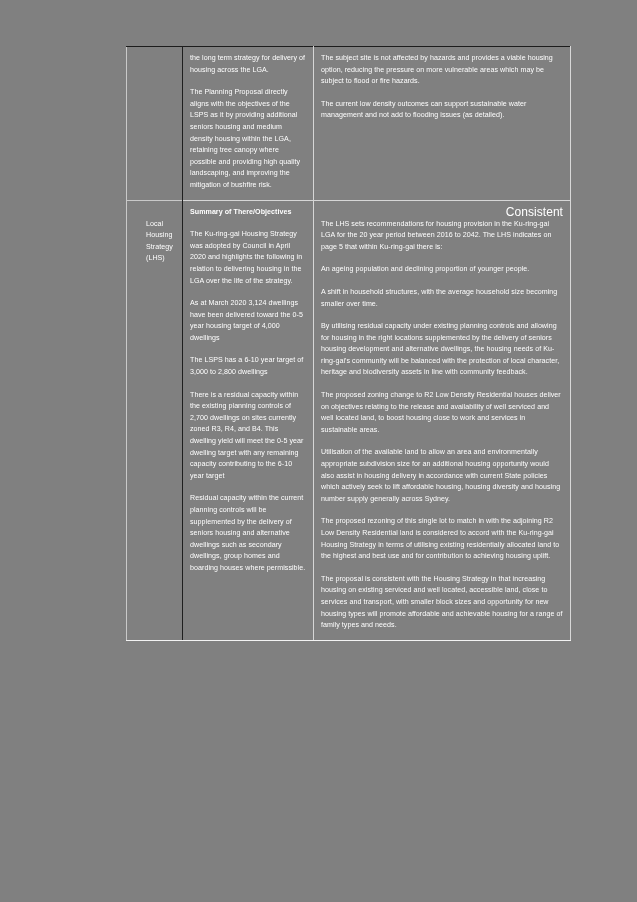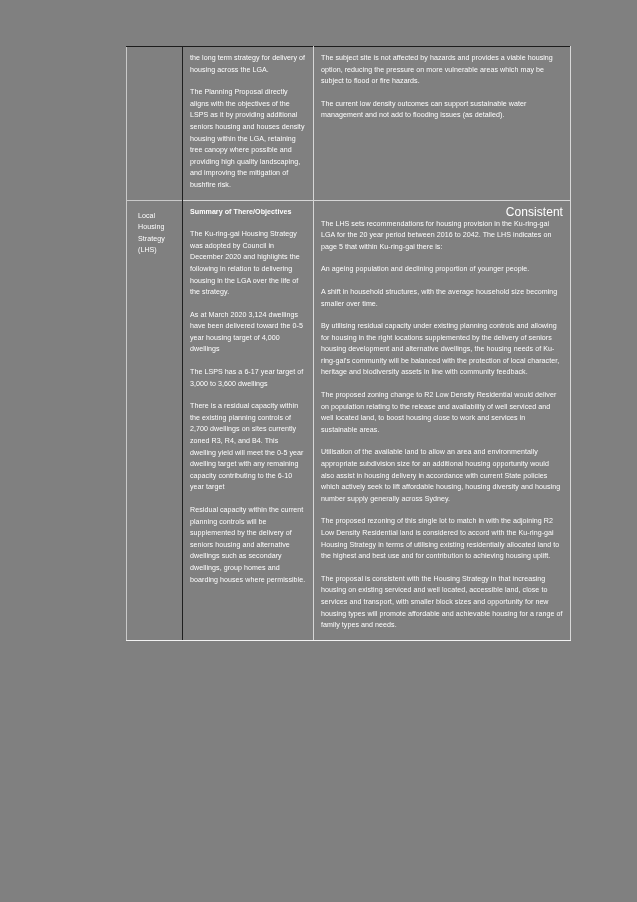--- a/index.html
+++ b/index.html
@@ -78,21 +78,21 @@
   }
   .status {
     font-weight: normal;
     margin: 0 0 1px 0;
     font-size: 12px;
     line-height: 11px;
     text-align: right;
   }
   .rowlabel {
     font-weight: normal;
-    margin: 4px;
+    margin: 12px;
   }
   .page-number {
     position: absolute;
     left: 0;
     top: 869px;
     width: 637px;
     text-align: center;
     color: #ffffff;
     font-size: 7.6px;
     font-family: "Liberation Serif", serif;
@@ -109,47 +109,47 @@
         <col class="c2">
         <col class="c3">
     </colgroup>
     <tbody>
       <tr class="row-top">
         <td class="col-a">
           <p class="rowlabel"></p>
         </td>
         <td class="col-b">
           <p class="para lead">the long term strategy for delivery of housing across the LGA.</p>
-          <p class="para">The Planning Proposal directly aligns with the objectives of the LSPS as it by providing additional seniors housing and houses density housing within the LGA, retaining tree canopy where possible and providing high quality landscaping, and improving the mitigation of bushfire risk.</p>
+          <p class="para">The Planning Proposal directly aligns with the objectives of the LSPS as it by providing additional seniors housing and medium density housing within the LGA, retaining tree canopy where possible and providing high quality landscaping, and improving the mitigation of bushfire risk.</p>
         </td>
         <td class="col-c">
           <p class="para lead">The subject site is not affected by hazards and provides a viable housing option, reducing the pressure on more vulnerable areas which may be subject to flood or fire hazards.</p>
           <p class="para">The current low density outcomes can support sustainable water management and not add to flooding issues (as detailed).</p>
         </td>
       </tr>
 
       <tr class="row-split row-bottom">
         <td class="col-a">
           <p class="rowlabel">Local Housing Strategy (LHS)</p>
         </td>
         <td class="col-b">
           <p class="cell-head">Summary of There/Objectives</p>
-          <p class="para">The Ku-ring-gai Housing Strategy was adopted by Council in December 2020 and highlights the following in relation to delivering housing in the LGA over the life of the strategy.</p>
+          <p class="para">The Ku-ring-gai Housing Strategy was adopted by Council in April 2020 and highlights the following in relation to delivering housing in the LGA over the life of the strategy.</p>
           <p class="para">As at March 2020 3,124 dwellings have been delivered toward the 0-5 year housing target of 4,000 dwellings</p>
-          <p class="para">The LSPS has a 6-17 year target of 3,000 to 3,600 dwellings</p>
+          <p class="para">The LSPS has a 6-10 year target of 3,000 to 2,800 dwellings</p>
           <p class="para">There is a residual capacity within the existing planning controls of 2,700 dwellings on sites currently zoned R3, R4, and B4. This dwelling yield will meet the 0-5 year dwelling target with any remaining capacity contributing to the 6-10 year target</p>
           <p class="para">Residual capacity within the current planning controls will be supplemented by the delivery of seniors housing and alternative dwellings such as secondary dwellings, group homes and boarding houses where permissible.</p>
         </td>
         <td class="col-c">
           <p class="status">Consistent</p>
           <p class="para">The LHS sets recommendations for housing provision in the Ku-ring-gai LGA for the 20 year period between 2016 to 2042. The LHS indicates on page 5 that within Ku-ring-gai there is:</p>
           <p class="para">An ageing population and declining proportion of younger people.</p>
           <p class="para">A shift in household structures, with the average household size becoming smaller over time.</p>
           <p class="para">By utilising residual capacity under existing planning controls and allowing for housing in the right locations supplemented by the delivery of seniors housing development and alternative dwellings, the housing needs of Ku-ring-gai's community will be balanced with the protection of local character, heritage and biodiversity assets in line with community feedback.</p>
-          <p class="para">The proposed zoning change to R2 Low Density Residential would deliver on population relating to the release and availability of well serviced and well located land, to boost housing close to work and services in sustainable areas.</p>
+          <p class="para">The proposed zoning change to R2 Low Density Residential houses deliver on objectives relating to the release and availability of well serviced and well located land, to boost housing close to work and services in sustainable areas.</p>
           <p class="para">Utilisation of the available land to allow an area and environmentally appropriate subdivision size for an additional housing opportunity would also assist in housing delivery in accordance with current State policies which actively seek to lift affordable housing, housing diversity and housing number supply generally across Sydney.</p>
           <p class="para">The proposed rezoning of this single lot to match in with the adjoining R2 Low Density Residential land is considered to accord with the Ku-ring-gai Housing Strategy in terms of utilising existing residentially allocated land to the highest and best use and for contribution to achieving housing uplift.</p>
           <p class="para">The proposal is consistent with the Housing Strategy in that increasing housing on existing serviced and well located, accessible land, close to services and transport, with smaller block sizes and opportunity for new housing types will promote affordable and achievable housing for a range of family types and needs.</p>
         </td>
       </tr>
     </tbody>
   </table>
 
 
 </div>

